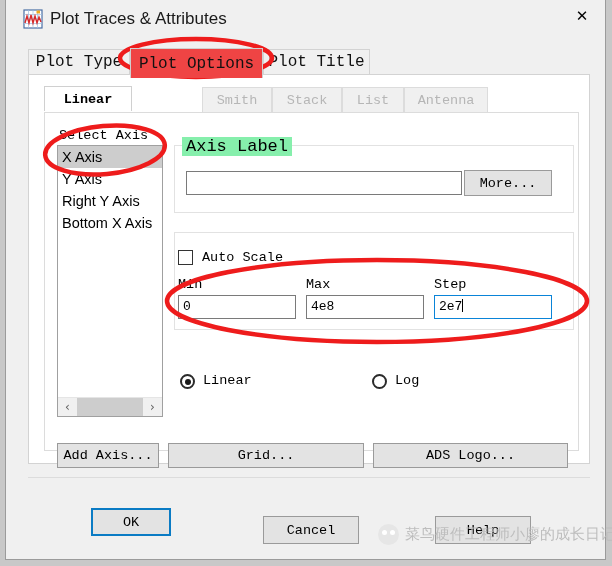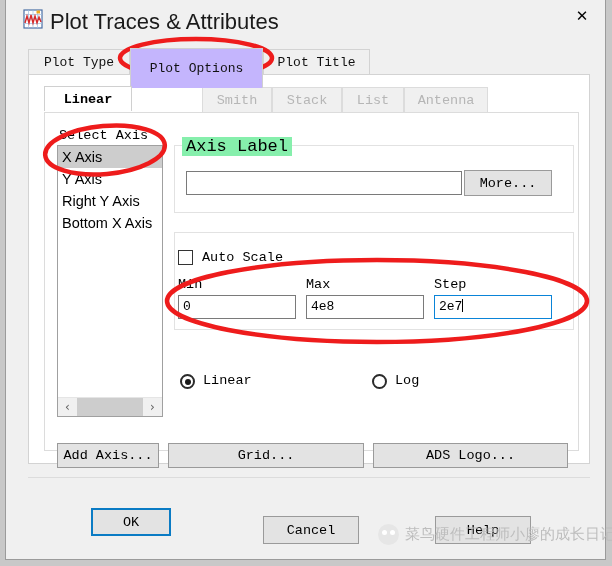--- a/index.html
+++ b/index.html
@@ -20,38 +20,38 @@
   
   .titlebar{
     position:relative;height:40px;background:#f0f0f0;
   }
   .title-icon{
     position:absolute;left:17px;top:9px;width:20px;height:20px;
   }
   .title-text{
     position:absolute;left:44px;top:9px;
     font-family:"Liberation Sans","DejaVu Sans",sans-serif;
-    font-size:22px;color:#1a1a1a;letter-spacing:0px;
+    font-size:17px;color:#1a1a1a;letter-spacing:0px;
   }
   .close-btn{
     position:absolute;right:0px;top:0px;width:46px;height:32px;
     display:flex;align-items:center;justify-content:center;
     color:#000;font-size:15px;font-family:"DejaVu Sans",sans-serif;
   }
   
   .outer-tabs{
     position:absolute;left:22px;top:49px;width:560px;height:25px;
   }
   .otab{
     position:absolute;top:0;height:25px;box-sizing:border-box;
     background:#f0f0f0;border:1px solid #d3d3d3;border-bottom:none;
     display:flex;align-items:center;justify-content:center;
-    font-size:13px;color:#111;
-  }
-  .otab.sel{background:#c4b5fd;border-color:#d0d0d0;height:40px;z-index:3;}
+    font-size:16px;color:#111;
+  }
+  .otab.sel{background:#ef4444;border-color:#d0d0d0;height:30px;z-index:3;}
   
   .outer-panel{
     position:absolute;left:22px;top:74px;width:562px;height:390px;
     background:#fff;border:1px solid #d3d3d3;box-sizing:border-box;
   }
   
   .inner-tabs{
     position:absolute;left:15px;top:12px;width:535px;height:25px;
   }
   .itab{

